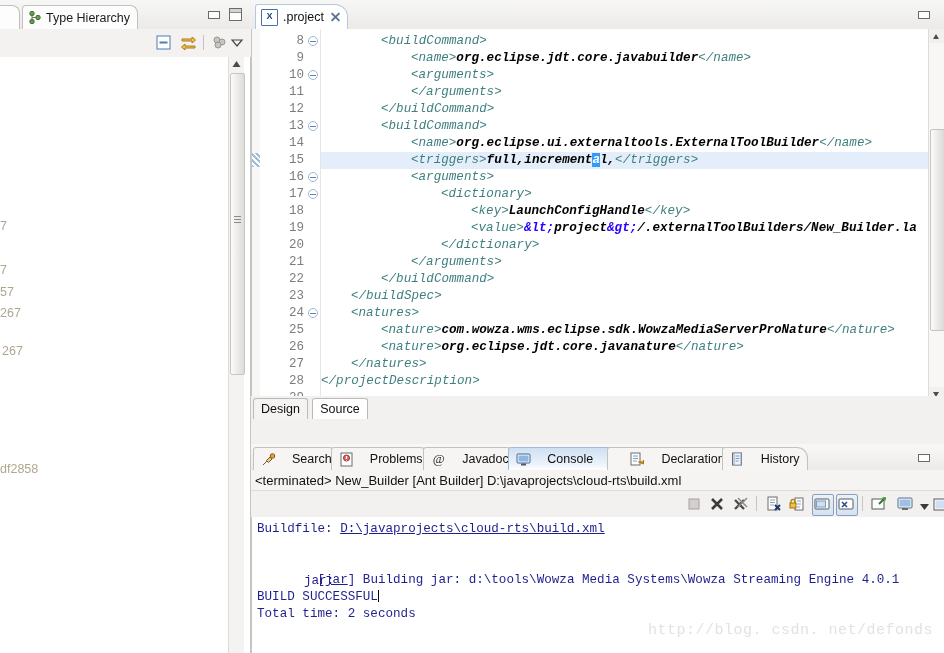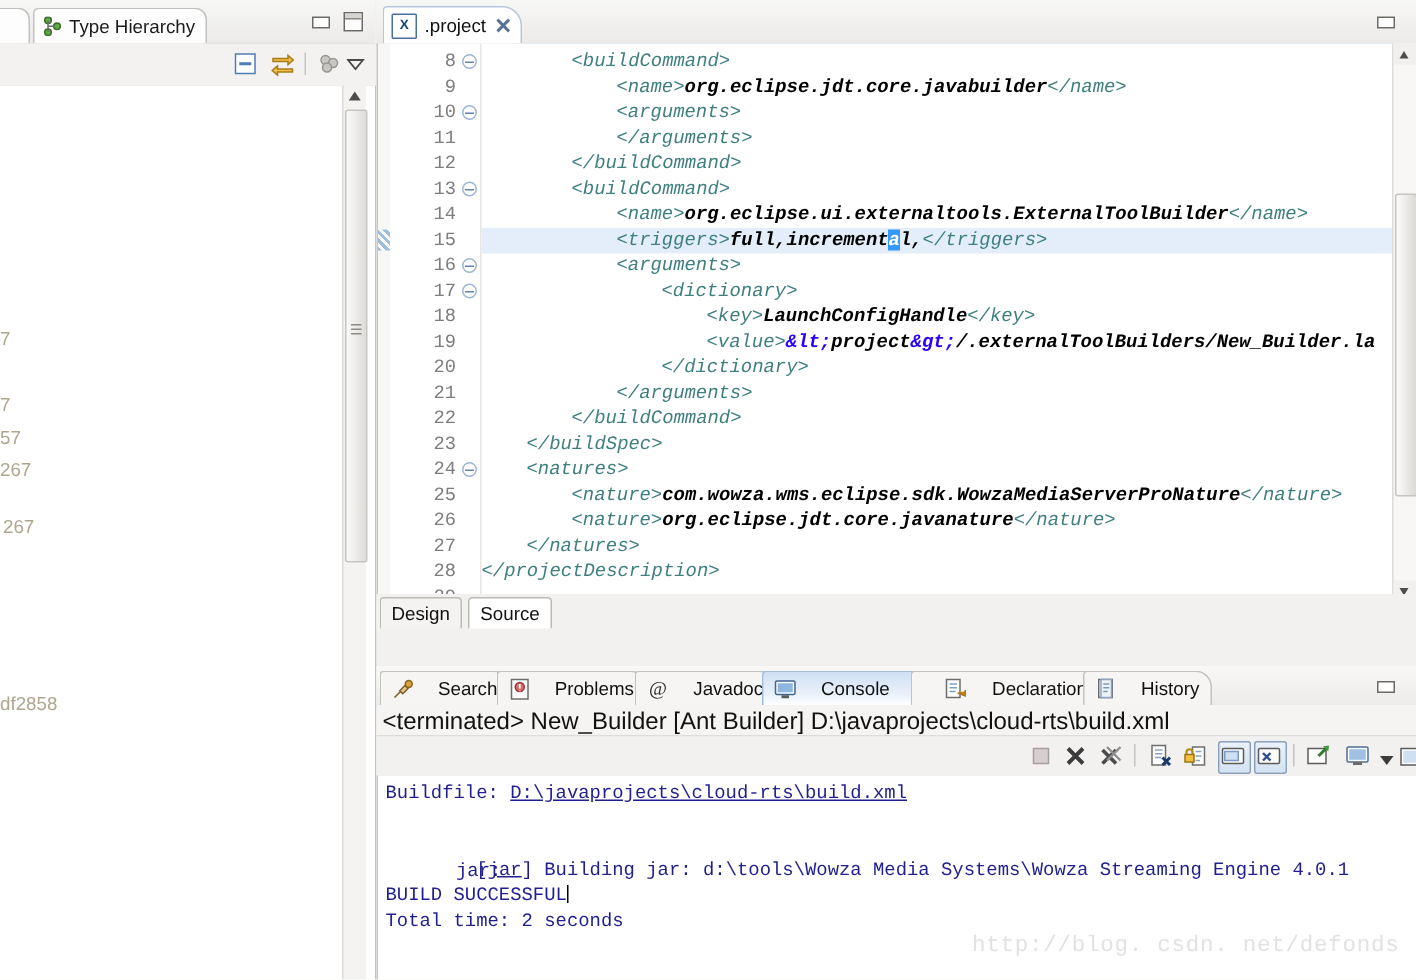--- a/index.html
+++ b/index.html
@@ -245,21 +245,21 @@
     border: 1px solid #c4c2be; border-bottom: none;
     border-radius: 3px 11px 0 0; background: #f6f5f3;
   }
   .ctab.active {
     background: linear-gradient(to bottom,#cfe0f2,#eaf2fb 70%,#ffffff);
     border-color: #9fbcda;
   }
   #console-head {
     position: absolute; left: 0; top: 26px; width: 693px; height: 21px;
     background: #f5f4f2; border-bottom: 1px solid #dedcd8;
-    font-size: 16px; color: #111; padding: 3px 0 0 4px; box-sizing: border-box;
+    font-size: 13px; color: #111; padding: 3px 0 0 4px; box-sizing: border-box;
     white-space: nowrap;
   }
   #console-toolbar {
     position: absolute; left: 0; top: 47px; width: 693px; height: 26px;
     background: #f2f1ef; border-bottom: 1px solid #d7d5d1;
   }
   .tb-ic { position: absolute; top: 4px; width: 18px; height: 18px; }
   .tb-sep { position: absolute; top: 5px; width: 1px; height: 15px; background: #c6c4c0; }
   #console-body {
     position: absolute; left: 0; top: 73px; width: 693px; height: 136px;

